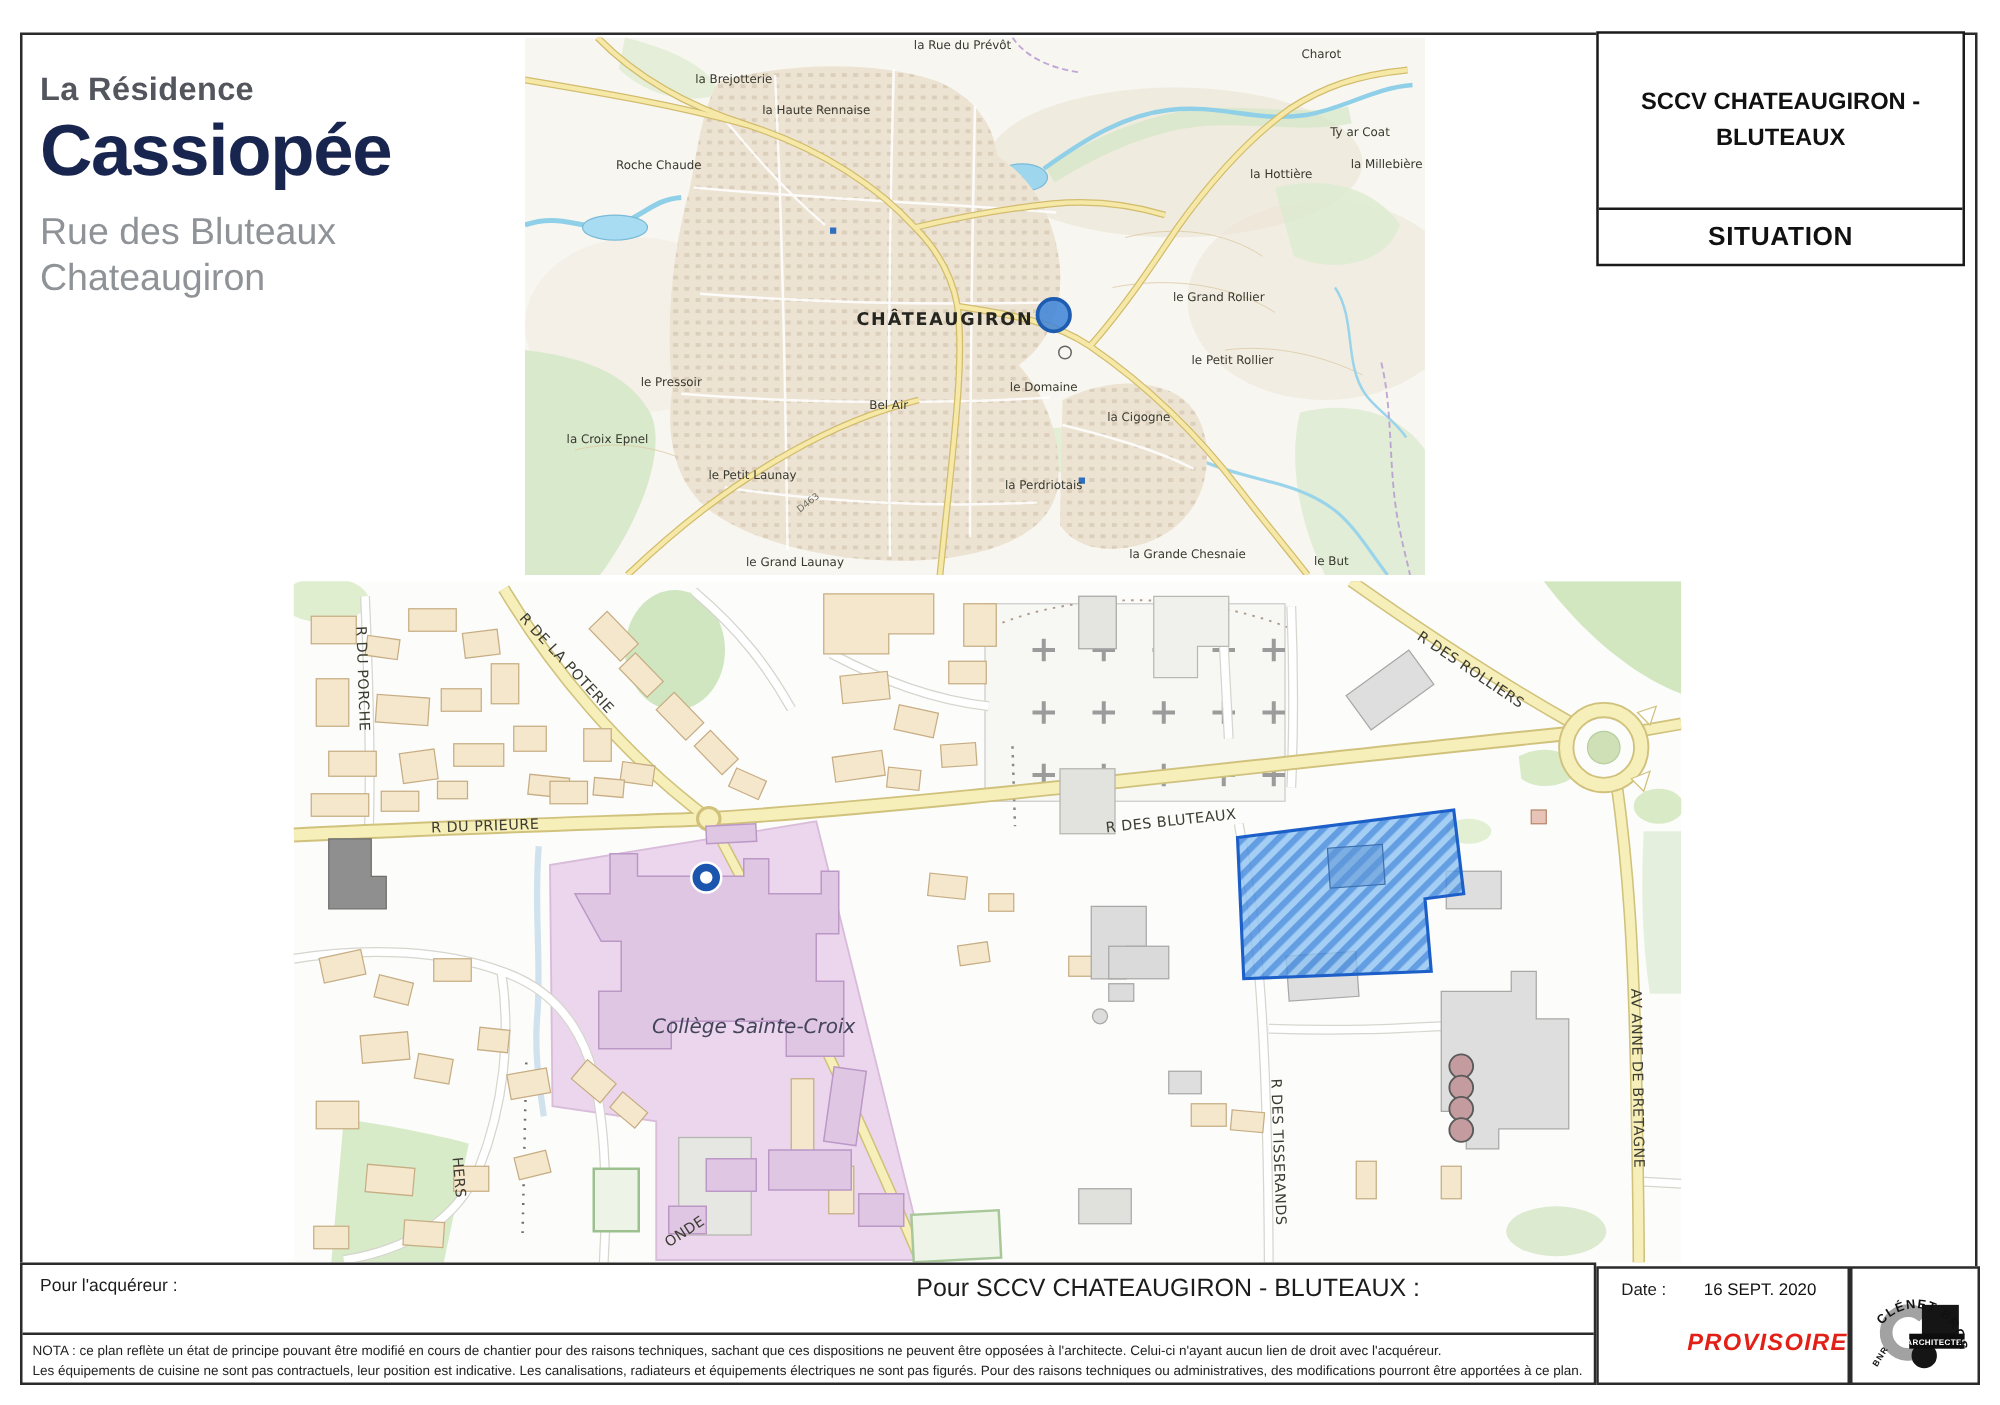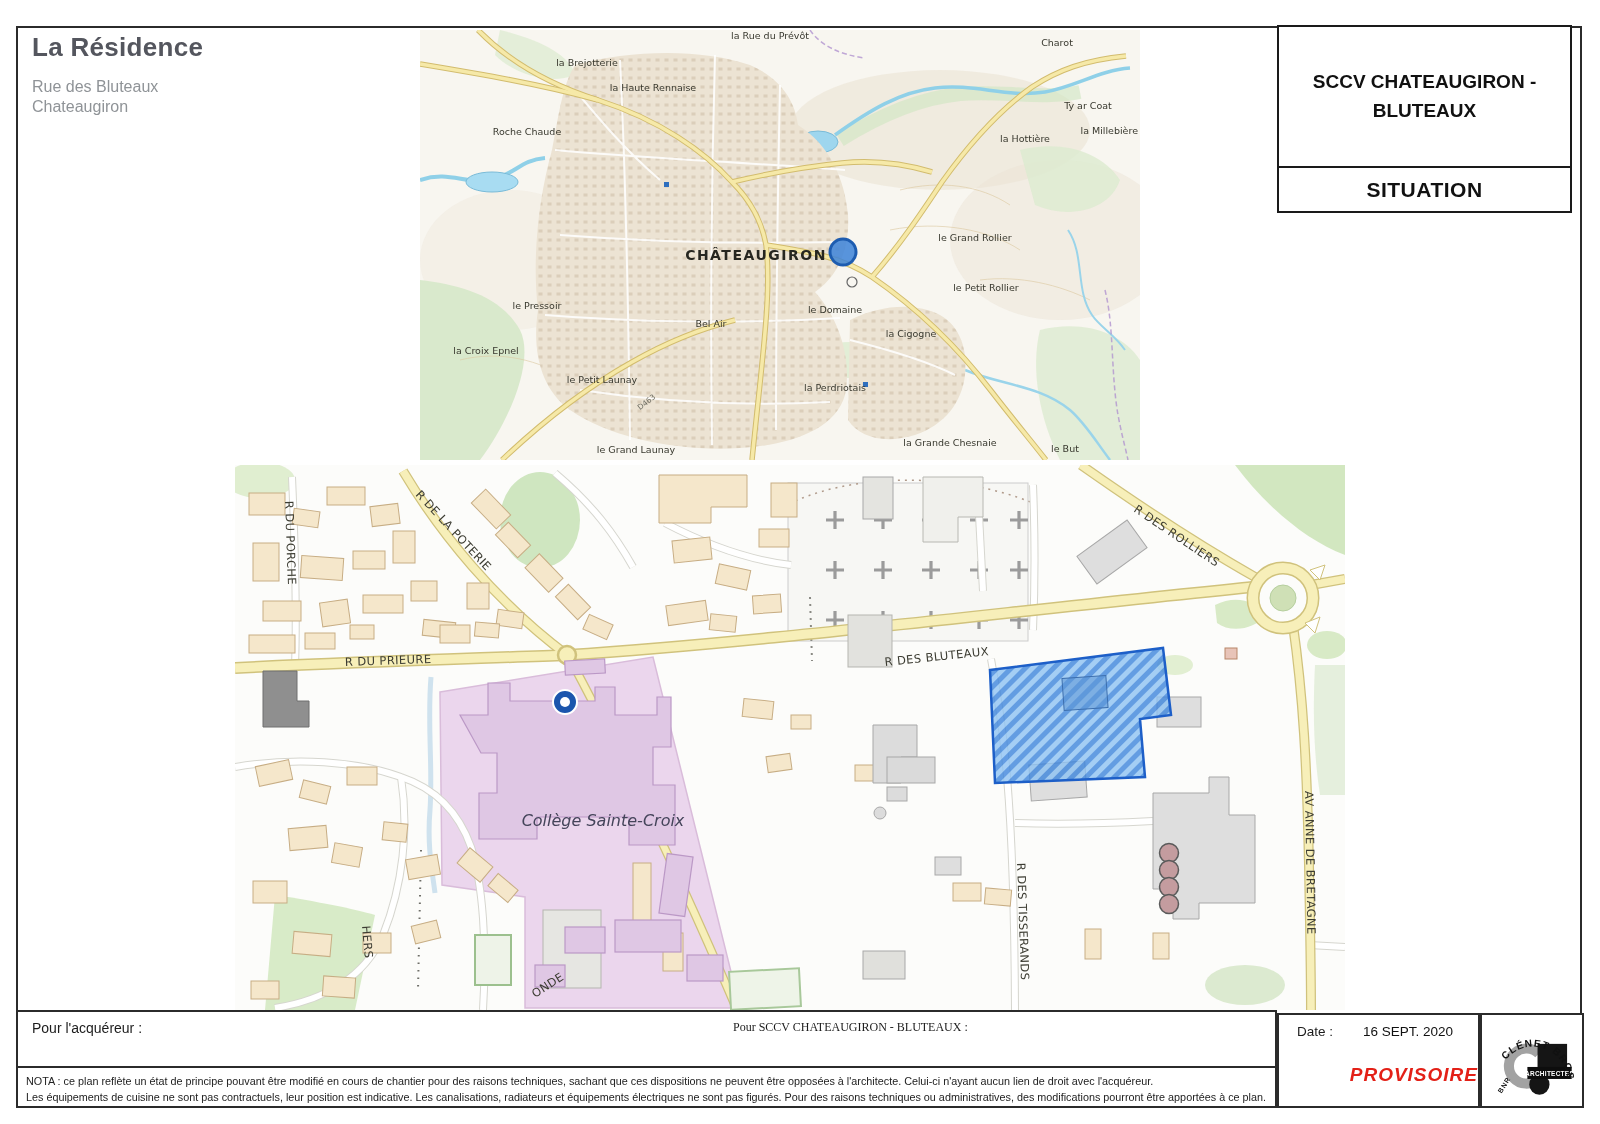--- a/index.html
+++ b/index.html
@@ -2,41 +2,41 @@
 <html><head>
 <meta charset="utf-8">
 <style>
   html,body{margin:0;padding:0;background:#e8e8e8;}
   .page{position:relative;width:1600px;height:1124px;background:#ffffff;overflow:hidden;
         font-family:"Liberation Sans",sans-serif;}
   .outer-border{position:absolute;left:16px;top:26px;width:1566px;height:1080px;
         border:2px solid #2b2b2b;box-sizing:border-box;}
   
   .project-head{position:absolute;left:32px;top:32px;width:380px;}
-  .ph-sub{font-size:26px;font-weight:bold;color:#54565e;letter-spacing:.3px;}
+  .ph-sub{font-size:26px;font-weight:bold;color:#54565e;letter-spacing:.3px;margin-top:24px;}
   .ph-name{font-size:58px;font-weight:bold;color:#18254e;line-height:1.1;margin-top:2px;letter-spacing:-1px;}
   .ph-addrs{margin-top:14px;}
-  .ph-addr{font-size:16px;color:#8f9397;line-height:1.25;}
+  .ph-addr{font-size:30px;color:#8f9397;line-height:1.25;}
   
   .title-block{position:absolute;left:1277px;top:25px;width:295px;height:188px;
         border:2px solid #1a1a1a;box-sizing:border-box;background:#fff;}
   .tb-top{height:141px;display:flex;align-items:center;justify-content:center;text-align:center;
         font-size:19px;font-weight:bold;color:#111;line-height:1.5;padding:0 12px;
         box-sizing:border-box;border-bottom:2px solid #1a1a1a;}
   .tb-bottom{height:43px;display:flex;align-items:center;justify-content:center;
         font-size:21px;font-weight:bold;color:#111;letter-spacing:.5px;}
   
   .map-top{position:absolute;left:420px;top:30px;width:720px;height:430px;}
   .map-bottom{position:absolute;left:235px;top:465px;width:1110px;height:545px;}
   
   .footer-left{position:absolute;left:16px;top:1010px;width:1261px;height:98px;
         border:2px solid #2b2b2b;box-sizing:border-box;background:#fff;}
   .f-row1{height:64px;position:relative;}
   .f-acq{position:absolute;left:14px;top:8px;font-size:14px;color:#1c1c1c;}
-  .f-sccv{position:absolute;left:715px;top:8px;font-size:12px;color:#1c1c1c;font-family:Liberation Serif, serif;}
+  .f-sccv{position:absolute;left:715px;top:8px;font-size:20px;color:#1c1c1c;}
   .f-nota{position:absolute;left:0;right:0;bottom:0;height:40px;border-top:2px solid #2b2b2b;
         padding:5px 8px;box-sizing:border-box;font-size:10.8px;color:#222;line-height:1.5;
         white-space:nowrap;overflow:hidden;}
   .footer-date{position:absolute;left:1277px;top:1013px;width:203px;height:95px;
         border:2px solid #2b2b2b;box-sizing:border-box;background:#fff;}
   .f-date-row{margin:9px 0 0 18px;font-size:13.5px;color:#1c1c1c;}
   .f-date-val{margin-left:30px;color:#111;}
   .f-status{text-align:right;margin-top:25px;font-size:19px;font-weight:bold;font-style:italic;
         color:#e32017;letter-spacing:1px;}
   .footer-logo{position:absolute;left:1480px;top:1013px;width:104px;height:95px;
@@ -51,20 +51,21 @@
   .area{font-size:16px;font-style:italic;fill:#44445a;}
 </style>
 </head>
 <body>
 
 <div class="page">
   <div class="outer-border"></div>
 
   <div class="project-head">
     <div class="ph-sub">La Résidence</div>
+    <div class="ph-name">Cassiopée</div>
     <div class="ph-addrs">
       <div class="ph-addr">Rue des Bluteaux</div>
       <div class="ph-addr">Chateaugiron</div>
     </div>
   </div>
 
   <div class="title-block">
     <div class="tb-top">SCCV CHATEAUGIRON - BLUTEAUX</div>
     <div class="tb-bottom">SITUATION</div>
   </div>

